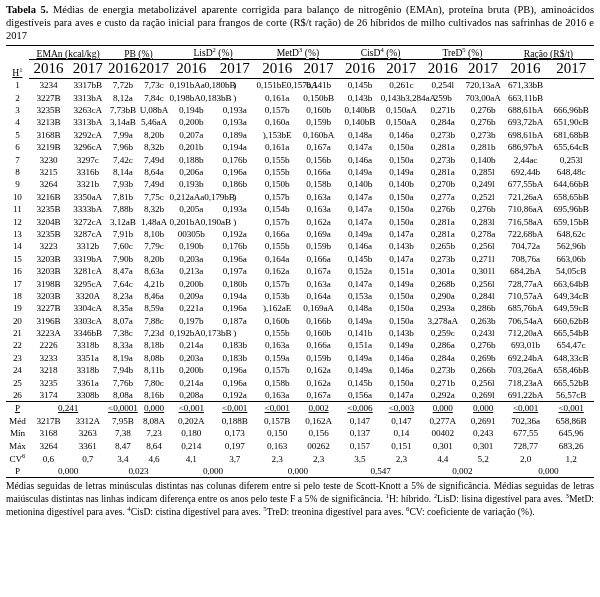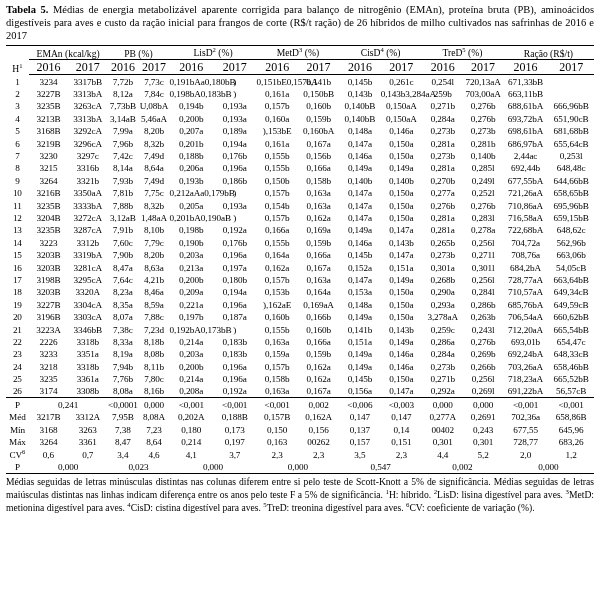--- a/index.html
+++ b/index.html
@@ -35,33 +35,33 @@
   table.data td, table.data th {
     padding: 0;
     margin: 0;
     text-align: center;
     vertical-align: bottom;
     font-weight: normal;
     line-height: 1.19;
     white-space: nowrap;
     overflow: visible;
   }
-  .rule-top td { border-top: 1.1px solid #000; }
+  .rule-top td { border-top: 1.1px solid #000; text-decoration: underline; }
   .rule-mid td { border-bottom: 0.8px solid #000; }
   .rule-bottom td { border-bottom: 1.1px solid #000; }
   .grouphdr td {
     font-size: 9.6px;
     padding-bottom: 0px;
     padding-top: 1px;
   }
   .grouphdr td.grp {
     border-bottom: 0.7px solid #000;
   }
   .yearhdr td {
-    font-size: 12px;
+    font-size: 15px;
     padding-bottom: 1px;
   }
   td.h1col { text-align: center; }
   .sup { font-size: 6.6px; vertical-align: super; }
   tbody td.idcol { text-align: center; }
   tbody td { font-size: 9.2px; letter-spacing: -0.1px; }
   tbody tr td { height: 12.4px; }
   .statrow td { font-size: 9.2px; }
   .footnote {
     font-size: 9.6px;
@@ -330,21 +330,21 @@
           <td>0,283l</td>
           <td>716,58aA</td>
           <td>659,15bB</td>
         </tr>
         <tr>
           <td class="idcol">13</td>
           <td>3235B</td>
           <td>3287cA</td>
           <td>7,91b</td>
           <td>8,10b</td>
-          <td>0,198b</td>
+          <td>00305b</td>
           <td>0,192a</td>
           <td>0,166a</td>
           <td>0,169a</td>
           <td>0,149a</td>
           <td>0,147a</td>
           <td>0,281a</td>
           <td>0,278a</td>
           <td>722,68bA</td>
           <td>648,62c</td>
         </tr>

